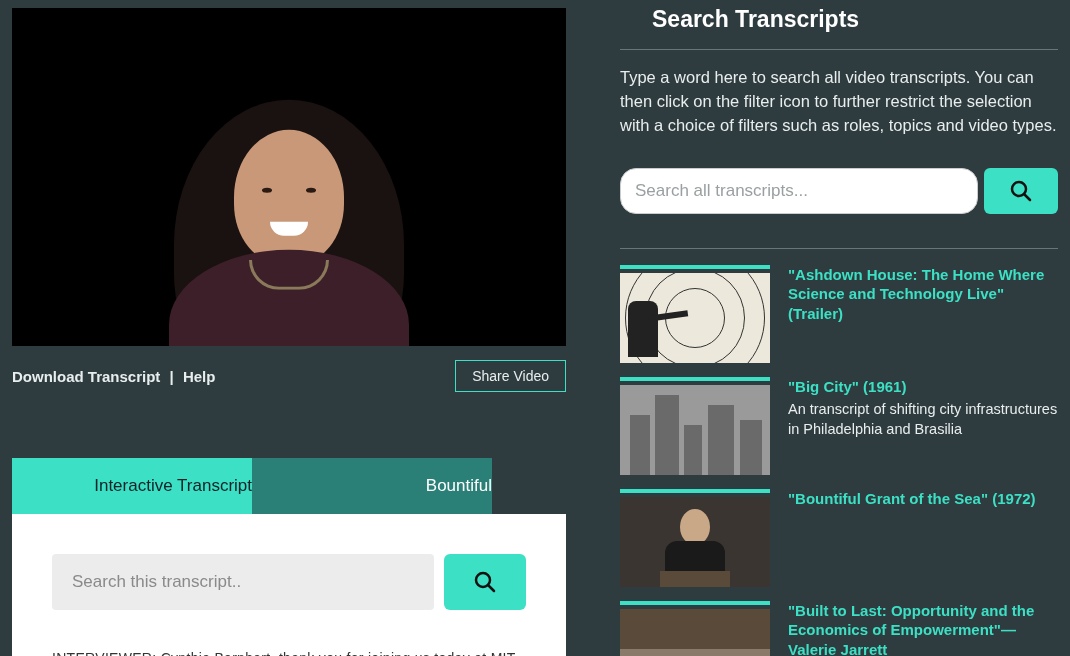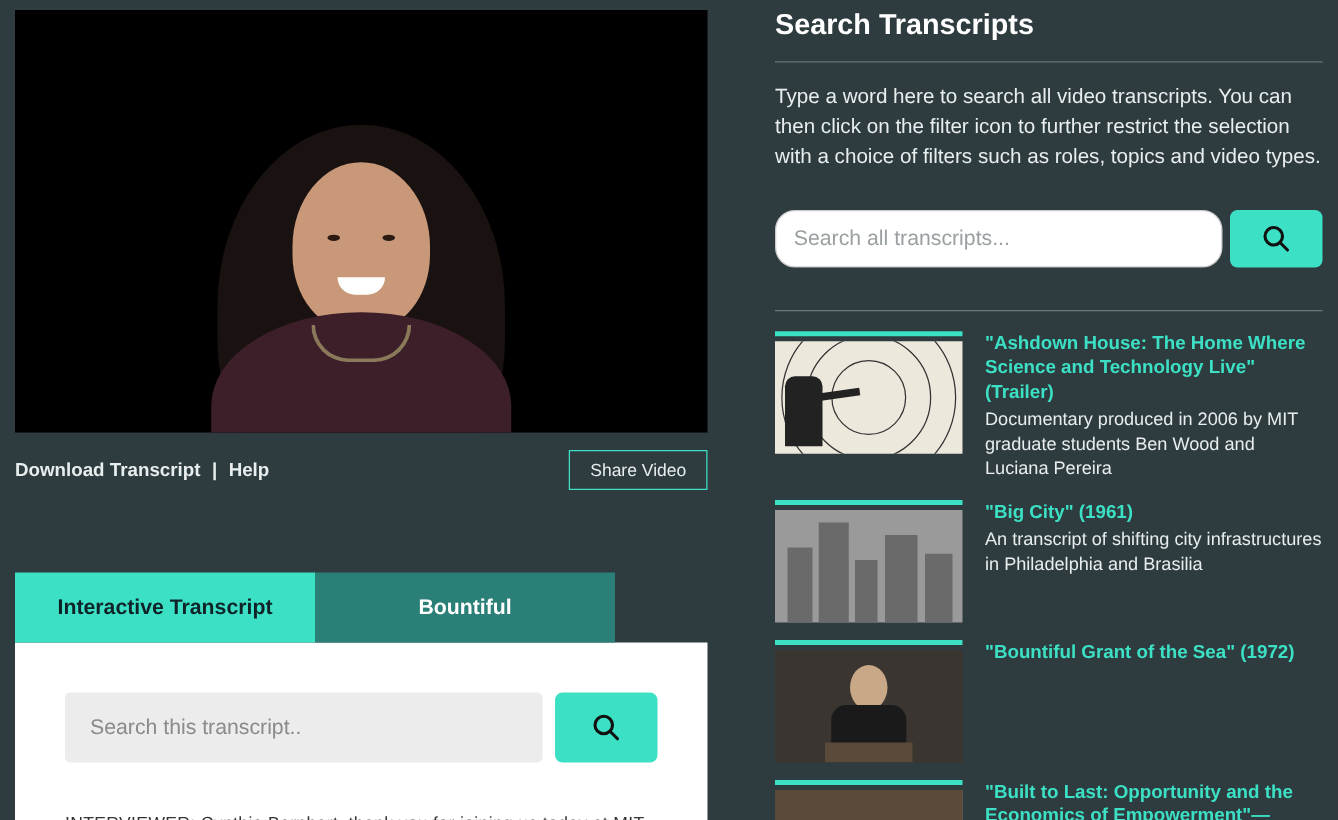--- a/index.html
+++ b/index.html
@@ -61,43 +61,43 @@
 .under-left { font-size:15px; color:#e8edee;font-weight:bold; }
 .under-left a { color:#e8edee; text-decoration:none; cursor:pointer; }
 .under-left .sep { margin: 0 5px; }
 .share-btn {
   border:1px solid #3ce0c4; color:#e8edee; background:transparent;
   padding:7px 16px; font-size:14px; cursor:pointer;
 }
 
 .tabs { display:flex; margin-top:66px; }
 .tab {
-  flex:0 0 240px; text-align:center; padding:18px 0;
-  font-size:17px; font-weight:700; cursor:pointer;
+  flex:0 0 240px; text-align:right; padding:18px 0;
+  font-size:17px; font-weight:400; cursor:pointer;
 }
 .tab.active { background:#3ce0c4; color:#0f2329; }
 .tab.inactive { background:#2a8077; color:#fff; }
 
 .transcript-panel {
   background:#fff; color:#222; padding:40px 40px 10px 40px;
   width:554px;
 }
 .panel-search { display:flex; gap:10px; }
 .panel-input {
   flex:1; background:#ececec; border:none; padding:18px 20px;
   font-size:17px; color:#666; border-radius:4px;
 }
 .panel-input::placeholder { color:#8a8a8a; }
 .panel-search-btn {
   width:82px; background:#3ce0c4; border:none; border-radius:6px;
   cursor:pointer; display:flex; align-items:center; justify-content:center;
 }
 .transcript-text { margin-top:40px; font-size:14px; color:#333; letter-spacing:0.3px; white-space:nowrap; overflow:hidden; }
 
-.right-title { font-size:23px; font-weight:700; color:#fff; margin-top:-2px; }
+.right-title { font-size:23px; font-weight:700; color:#fff; margin-top:-2px;margin-left:32px; }
 .divider { border:none; border-top:1px solid #6a7578; margin:16px 0; }
 .right-desc { font-size:16.5px; line-height:1.45; color:#e8edee; }
 
 .global-search { display:flex; gap:6px; margin-top:30px; }
 .global-input {
   flex:1; background:#fff; border:1px solid #ccc; border-radius:16px;
   padding:12px 14px; font-size:17px; color:#333;
 }
 .global-input::placeholder { color:#9aa0a2; }
 .global-search-btn {
@@ -222,21 +222,20 @@
           <div class="thumb solar">
             <div class="orbit o1"></div>
               <div class="orbit o2"></div>
               <div class="orbit o3"></div>
             <div class="person"></div>
               <div class="arm"></div>
           </div>
         </div>
         <div class="result-text">
           <div class="result-title">"Ashdown House: The Home Where Science and Technology Live" (Trailer)</div>
-          <div class="result-desc">Documentary produced in 2006 by MIT graduate students Ben Wood and Luciana Pereira</div>
         </div>
       </div>
 
       <div class="result">
         <div class="thumb-wrap">
           <div class="thumb-bar"></div>
           <div class="thumb city">
             <div class="b b1"></div>
               <div class="b b2"></div>
               <div class="b b3"></div>

